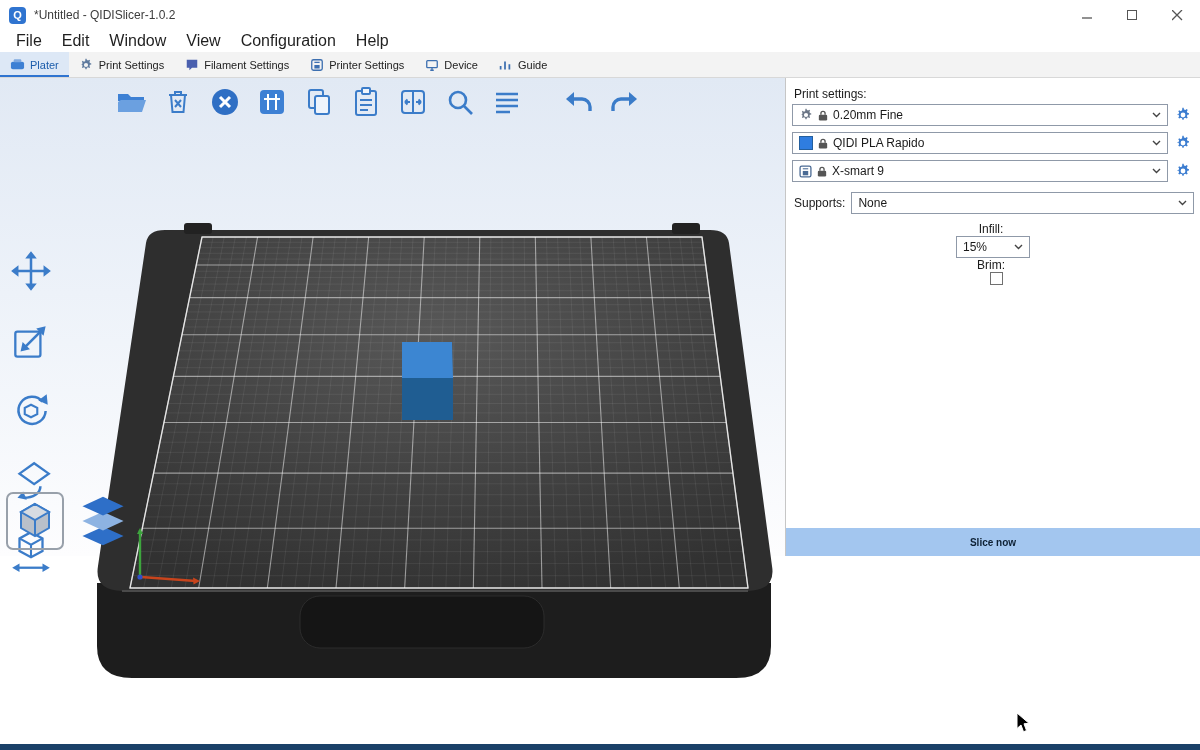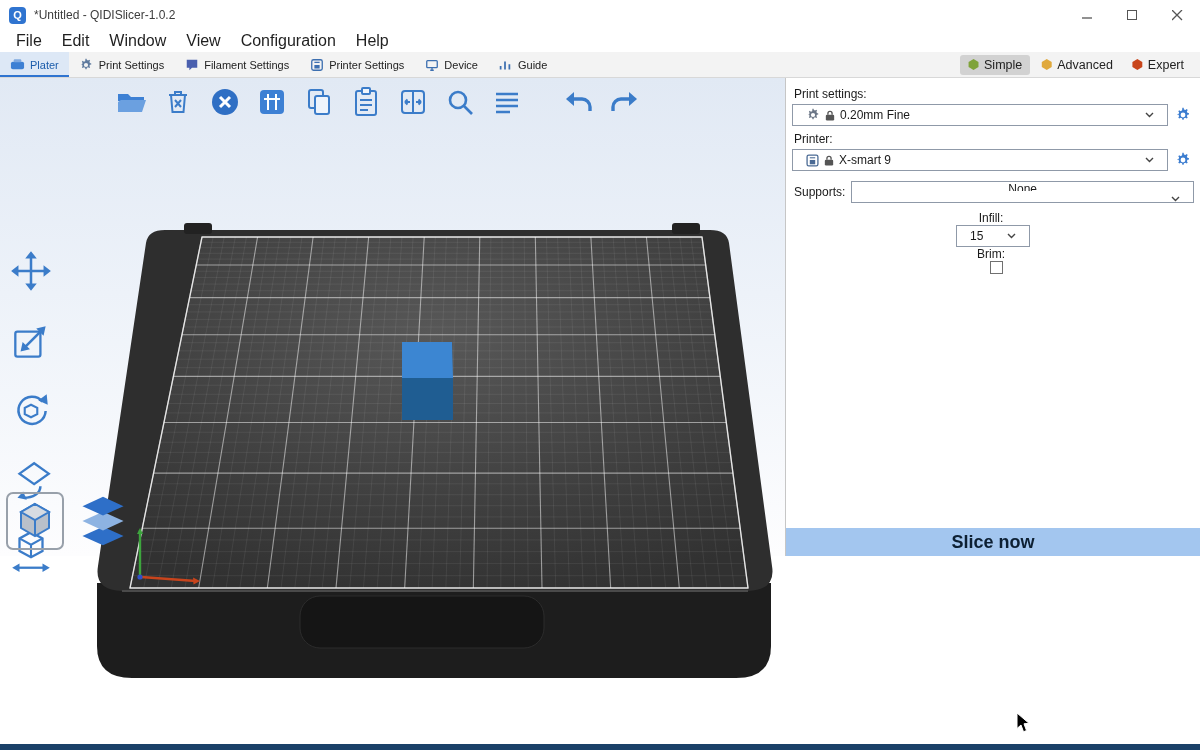--- a/index.html
+++ b/index.html
@@ -48,31 +48,31 @@
   
   .view-switch { position:absolute; bottom:6px; left:6px; display:flex; gap:10px; align-items:flex-end; }
   .vbtn { width:58px; height:58px; display:grid; place-items:center; background:none; border:none; }
   .vbtn.framed { border:2px solid #98a0aa; border-radius:7px; }
 
   
   .sidebar { flex:1; background:#fff; position:relative; padding:7px 6px 0 6px; }
   .sb-label { margin:2px 0 3px 2px; color:#1a1a1a; }
   .row { display:flex; align-items:center; margin-bottom:6px; }
   .combo { flex:1; height:22px; border:1px solid #8f99a8; background:#fff; display:flex; align-items:center;
-           padding:0 13px; gap:5px; min-width:0; }
+           padding:0 6px; gap:5px; min-width:0; }
   .combo-text { white-space:nowrap; overflow:hidden; flex:1; }
   .combo .chev { margin-left:auto; flex:none; }
   .combo.fixed { flex:none; }
   .swatch { width:14px; height:14px; border:1px solid #245f9e; flex:none; }
   .gear-btn { width:22px; height:22px; margin-left:4px; display:grid; place-items:center; background:none; border:none; flex:none; }
   .inline-label { margin:0 6px 0 2px; }
   .checkbox { width:13px; height:13px; border:1px solid #707070; background:#fff; margin-left:6px; display:inline-block; }
   .spacer { width:26px; }
   .slice-btn { position:absolute; left:0; right:0; bottom:0; height:28px; border:none;
-               font-weight:bold; font-size:18px; color:#0d2033; }
+               font-weight:bold; font-size:10px; color:#0d2033; }
 
   
   .bottombar { position:absolute; left:0; right:0; bottom:0; height:6px; }
 
   .cursor { position:absolute; left:1016px; top:712px; z-index:60; pointer-events:none; }
 </style>
 </head>
 <body>
 
 <div class="titlebar">
@@ -153,34 +153,20 @@
   </div>
   <div class="tab">
     <span class="tab-ico">
       <svg width="14" height="14" viewBox="0 0 16 16" stroke="#3d6fb0" stroke-width="2">
           <path d="M3 13V9M8 13V4M13 13V7"></path>
         </svg>
     </span>
     <span>Guide</span>
   </div>
 
-  <div class="modes">
-    <div class="mode active">
-      <span class="hex" style="background: rgb(127, 163, 58);"></span>
-      <span>Simple</span>
-    </div>
-    <div class="mode">
-      <span class="hex" style="background: rgb(224, 169, 60);"></span>
-      <span>Advanced</span>
-    </div>
-    <div class="mode">
-      <span class="hex" style="background: rgb(200, 69, 27);"></span>
-      <span>Expert</span>
-    </div>
-  </div>
 </div>
 
 <div class="main">
 
   <div class="viewport">
 
     <svg id="scene" width="785" height="666" viewBox="0 0 785 666">
       <defs>
         <radialGradient id="bedglow" cx="50%" cy="28%" r="78%">
           <stop offset="0%" stop-color="#585858"></stop>
@@ -450,22 +436,39 @@
             <path d="M1 1l3.5 3.5L8 1" stroke="#444" stroke-width="1.4" fill="none"></path>
           </svg>
       </div>
       <button class="gear-btn">
         <svg width="16" height="16" viewBox="0 0 20 20">
           <path fill="#3c7dd0" fill-rule="evenodd" d="M9.2 1h1.6l.4 2a6 6 0 0 1 1.8.7l1.7-1.1 1.2 1.2-1.1 1.7c.3.5.6 1.1.7 1.8l2 .4v1.6l-2 .4a6 6 0 0 1-.7 1.8l1.1 1.7-1.2 1.2-1.7-1.1a6 6 0 0 1-1.8.7l-.4 2H9.2l-.4-2a6 6 0 0 1-1.8-.7l-1.7 1.1-1.2-1.2 1.1-1.7a6 6 0 0 1-.7-1.8l-2-.4V9.2l2-.4c.1-.7.4-1.3.7-1.8L4.1 5.3l1.2-1.2L7 5.2c.5-.3 1.1-.6 1.8-.7zM10 13a3 3 0 1 1 0-6 3 3 0 0 1 0 6z"></path>
           </svg>
       </button>
     </div>
 
-
-    <div class="sb-label">Printer:</div>
+    <div class="row">
+      <div class="combo">
+        <span class="swatch" style="background: rgb(47, 125, 224);"></span>
+        <svg width="10" height="13" viewBox="0 0 12 14">
+          <rect x="1" y="6" width="10" height="7" rx="1.5" fill="#555"></rect>
+            <path d="M3.5 6V4.5a2.5 2.5 0 0 1 5 0V6" stroke="#555" stroke-width="1.6" fill="none"></path>
+          </svg>
+        <span class="combo-text">QIDI PLA Rapido</span>
+        <svg class="chev" width="9" height="6" viewBox="0 0 9 6">
+            <path d="M1 1l3.5 3.5L8 1" stroke="#444" stroke-width="1.4" fill="none"></path>
+          </svg>
+      </div>
+      <button class="gear-btn">
+        <svg width="16" height="16" viewBox="0 0 20 20">
+          <path fill="#3c7dd0" fill-rule="evenodd" d="M9.2 1h1.6l.4 2a6 6 0 0 1 1.8.7l1.7-1.1 1.2 1.2-1.1 1.7c.3.5.6 1.1.7 1.8l2 .4v1.6l-2 .4a6 6 0 0 1-.7 1.8l1.1 1.7-1.2 1.2-1.7-1.1a6 6 0 0 1-1.8.7l-.4 2H9.2l-.4-2a6 6 0 0 1-1.8-.7l-1.7 1.1-1.2-1.2 1.1-1.7a6 6 0 0 1-.7-1.8l-2-.4V9.2l2-.4c.1-.7.4-1.3.7-1.8L4.1 5.3l1.2-1.2L7 5.2c.5-.3 1.1-.6 1.8-.7zM10 13a3 3 0 1 1 0-6 3 3 0 0 1 0 6z"></path>
+          </svg>
+      </button>
+    </div>
+
     <div class="row">
       <div class="combo">
         <svg width="13" height="13" viewBox="0 0 12 12">
           <rect x="1" y="1" width="10" height="10" rx="1.5" fill="none" stroke="#4a6a94" stroke-width="1.2"></rect>
             <rect x="3.5" y="5.5" width="5" height="4" fill="#4a6a94"></rect>
             <path d="M3.5 3.5h5" stroke="#4a6a94"></path>
           </svg>
         <svg width="10" height="13" viewBox="0 0 12 14">
           <rect x="1" y="6" width="10" height="7" rx="1.5" fill="#555"></rect>
             <path d="M3.5 6V4.5a2.5 2.5 0 0 1 5 0V6" stroke="#555" stroke-width="1.6" fill="none"></path>
@@ -477,21 +480,21 @@
       </div>
       <button class="gear-btn">
         <svg width="16" height="16" viewBox="0 0 20 20">
           <path fill="#3c7dd0" fill-rule="evenodd" d="M9.2 1h1.6l.4 2a6 6 0 0 1 1.8.7l1.7-1.1 1.2 1.2-1.1 1.7c.3.5.6 1.1.7 1.8l2 .4v1.6l-2 .4a6 6 0 0 1-.7 1.8l1.1 1.7-1.2 1.2-1.7-1.1a6 6 0 0 1-1.8.7l-.4 2H9.2l-.4-2a6 6 0 0 1-1.8-.7l-1.7 1.1-1.2-1.2 1.1-1.7a6 6 0 0 1-.7-1.8l-2-.4V9.2l2-.4c.1-.7.4-1.3.7-1.8L4.1 5.3l1.2-1.2L7 5.2c.5-.3 1.1-.6 1.8-.7zM10 13a3 3 0 1 1 0-6 3 3 0 0 1 0 6z"></path>
           </svg>
       </button>
     </div>
 
     <div class="row" style="margin-top:10px;">
       <span class="inline-label">Supports:</span>
-      <div class="combo" style="flex-direction:column;">
+      <div class="combo" style="">
         <span class="combo-text">None</span>
         <svg class="chev" width="9" height="6" viewBox="0 0 9 6">
             <path d="M1 1l3.5 3.5L8 1" stroke="#444" stroke-width="1.4" fill="none"></path>
           </svg>
       </div>
     </div>
 
     <div class="row" style="margin-top:8px;flex-direction:column;">
       <span class="inline-label">Infill:</span>
       <div class="combo fixed" style="width:74px;gap:24px;">

